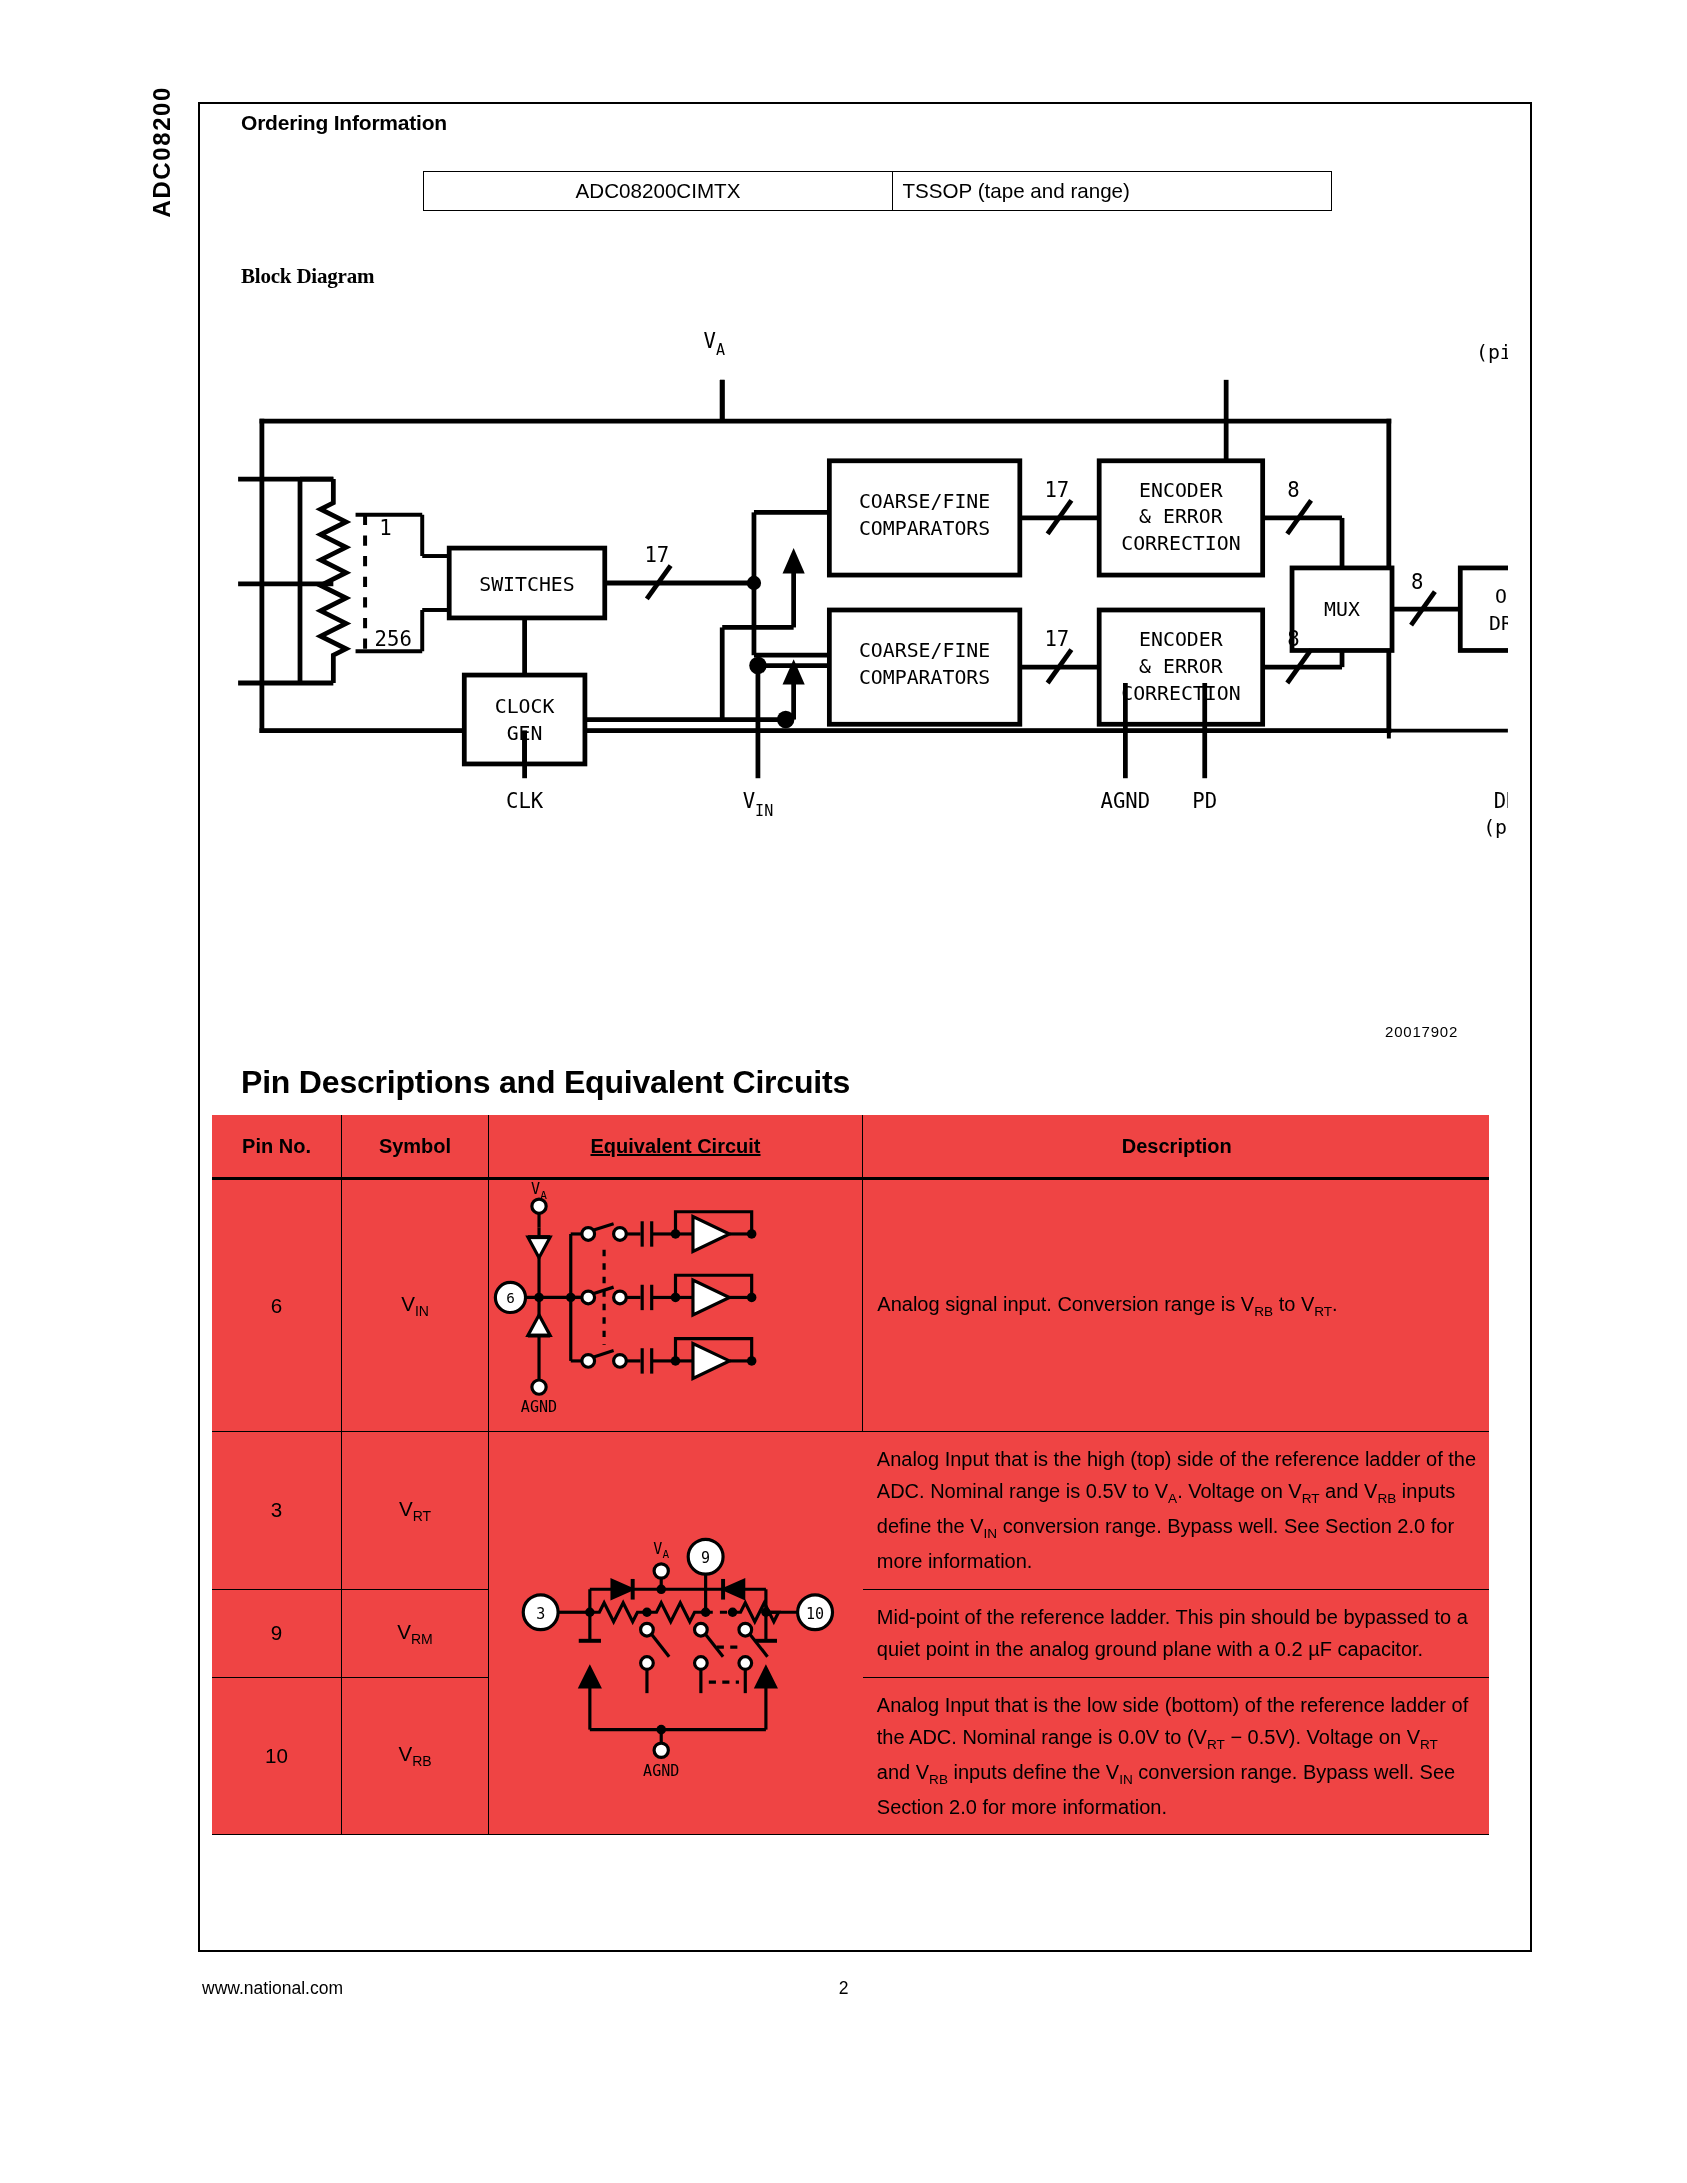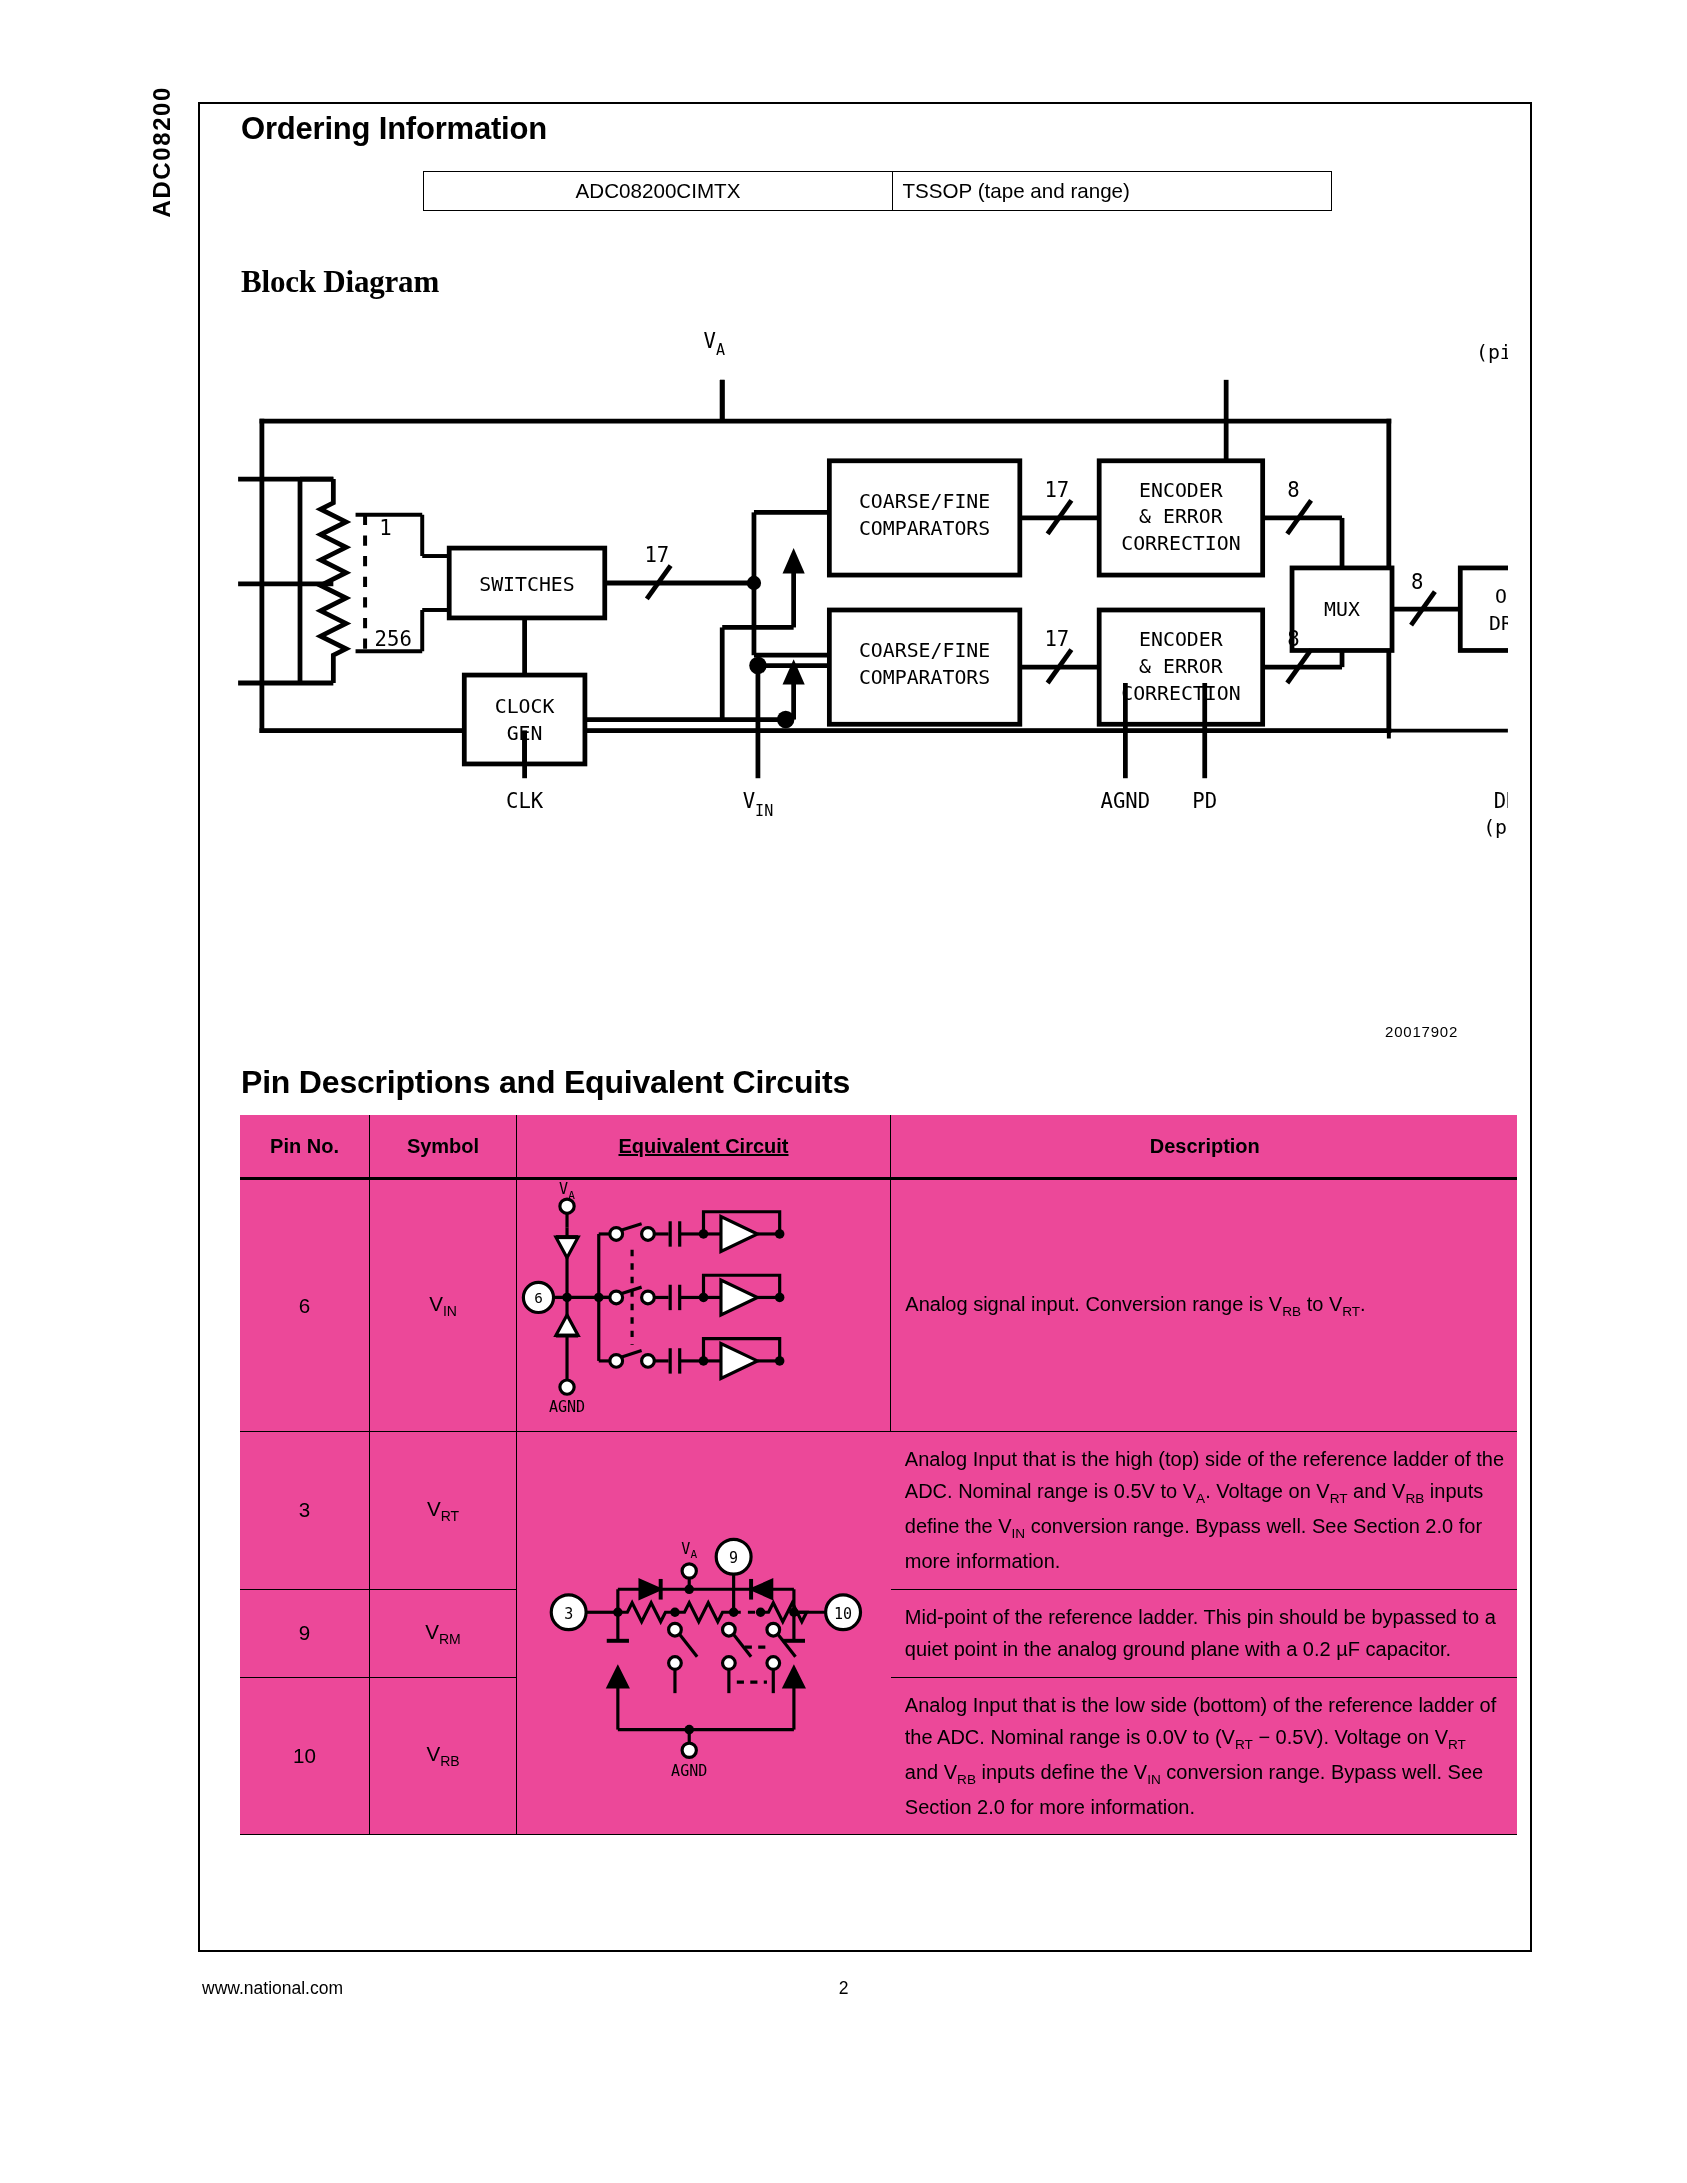--- a/index.html
+++ b/index.html
@@ -15,21 +15,21 @@
   }
 
   
   .page-frame{
     position:absolute;left:198px;top:102px;width:1334px;height:1850px;
     border:2.4px solid #000;box-sizing:border-box;background:#fff;
   }
 
   
   .h1{
-    position:absolute;font-weight:bold;font-size:31px;
+    position:absolute;font-weight:bold;font-size:21px;
     letter-spacing:-0.2px;white-space:nowrap;
   }
   #ordering-heading{left:241px;top:111px;}
   #block-heading{left:241px;top:264px;font-family:Liberation Serif, serif;}
   #pindesc-heading{left:241px;top:1064px;font-size:32px;}
 
   
   .ord-table{
     position:absolute;left:423px;top:171px;width:909px;
     border-collapse:collapse;font-size:20.6px;
@@ -37,22 +37,22 @@
   .ord-table td{border:1.6px solid #000;height:35px;padding:1.6px 9.5px;}
   .ord-part{width:449px;text-align:center;}
   .ord-pkg{text-align:left;padding-left:11px;}
 
   
   .bd{position:absolute;left:238px;top:310px;width:1270px;height:746px;}
   .bd svg{display:block;}
 
   
   .pin-table{
-    position:absolute;left:240px;top:1115px;width:1277px;
-    border-collapse:collapse;font-size:19px;background:#ec4899;
+    position:absolute;left:212px;top:1115px;width:1277px;
+    border-collapse:collapse;font-size:19px;background:#ef4444;
   }
   .pin-table th{
     font-weight:bold;font-size:20px;height:40px;
     border-bottom:3.2px solid #000;border-right:1.6px solid #000;
   }
   .pin-table th:last-child{border-right:none;}
   .pin-table td{
     border-right:1.6px solid #000;border-bottom:1.6px solid #000;
     vertical-align:middle;
   }

